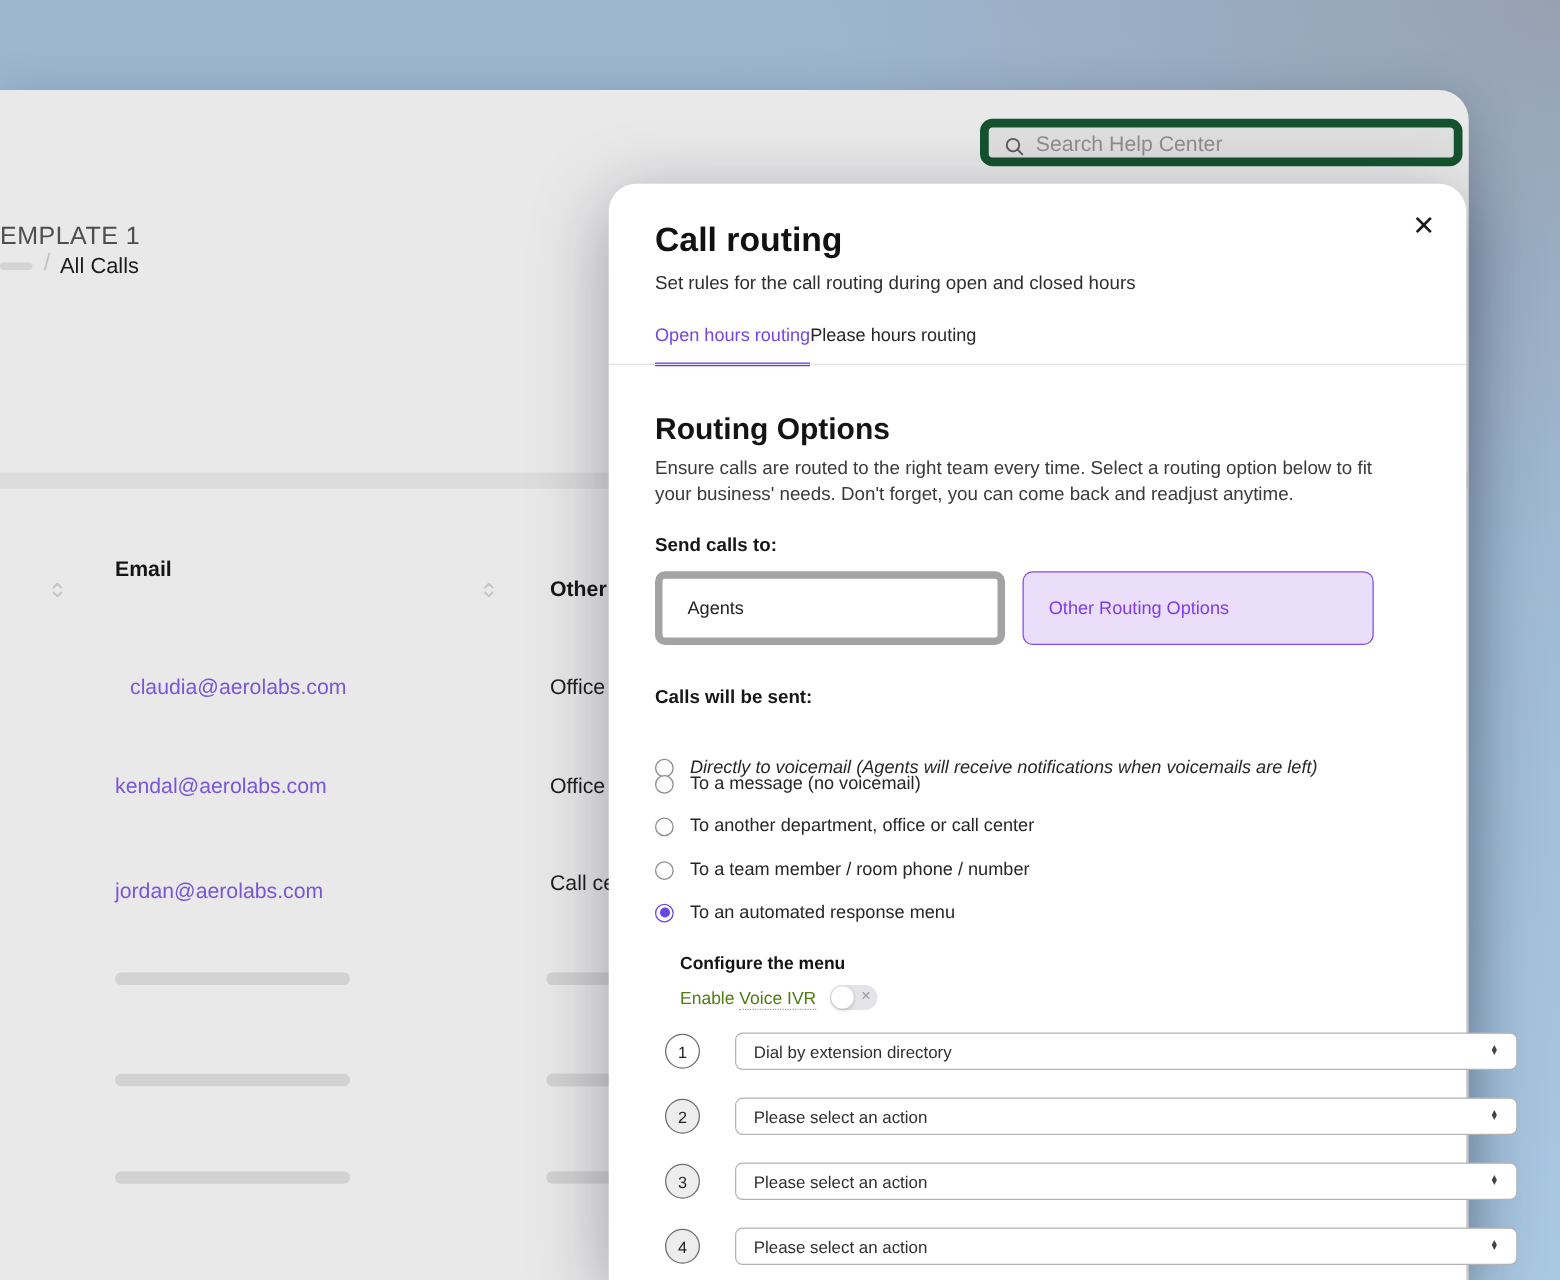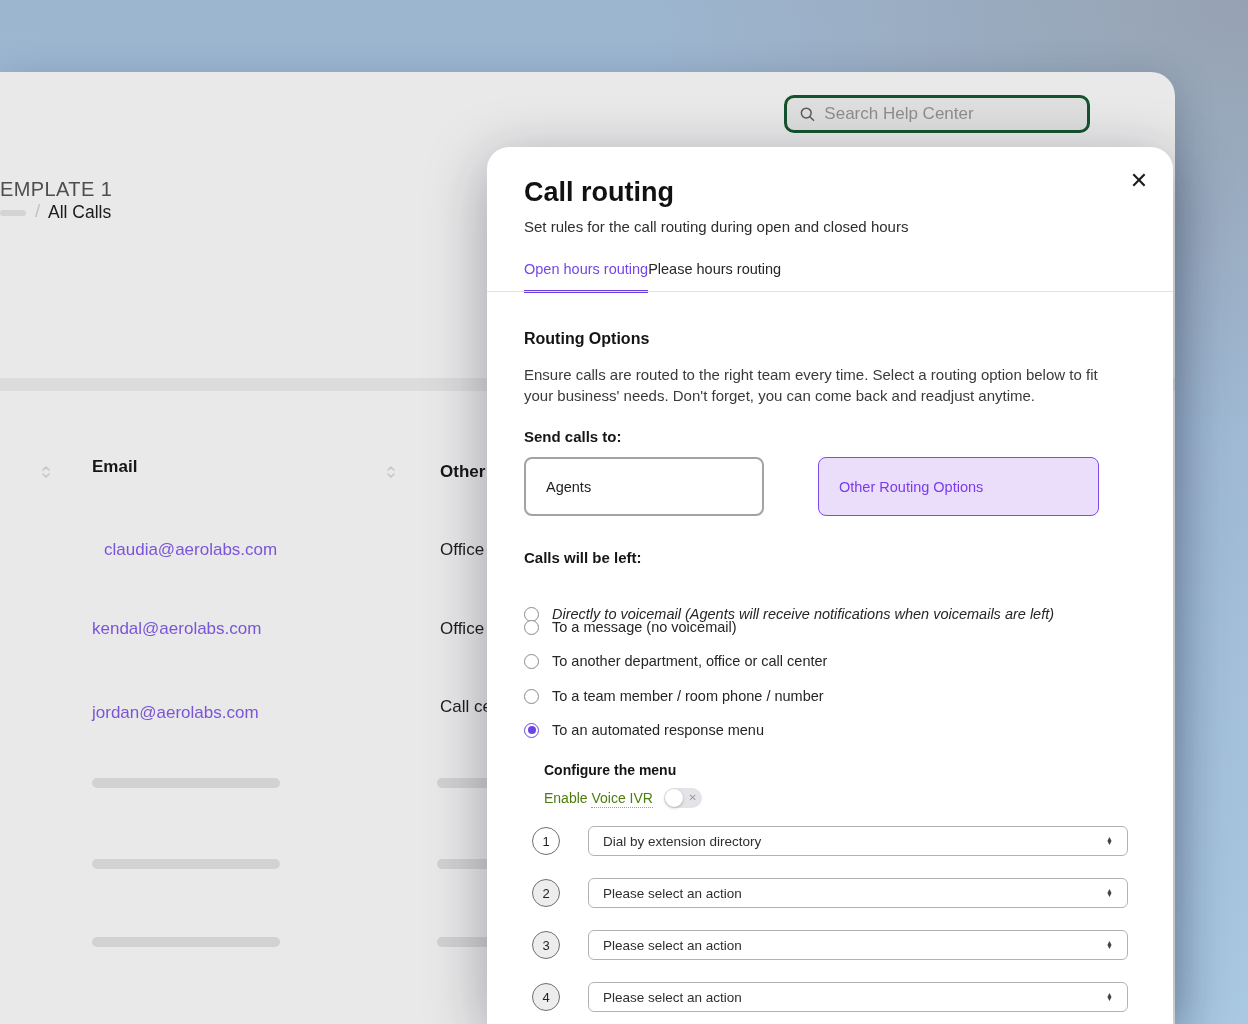--- a/index.html
+++ b/index.html
@@ -10,23 +10,23 @@
       radial-gradient(1100px 800px at 100% 0%, rgba(150,160,175,.9) 0%, rgba(156,181,207,.25) 55%, rgba(156,181,207,0) 75%),
       linear-gradient(180deg,#9DB6D0 0%,#A2BDD8 55%,#A9C8E2 100%);
   }
 
   
   .app-window { position:absolute; left:0; top:72; width:1175px; height:952px;
     top:72px; background:#E9E9E9; border-top-right-radius:24px;
     box-shadow:0 10px 40px rgba(20,30,50,.25); }
   .app-title { position:absolute; left:0px; top:106px; font-size:20px;
     color:#4E4E4E; letter-spacing:.4px; }
-  .search-box { position:absolute; left:784px; top:23px; width:306px; height:38px;
-    background:#DFDFDF; border:3px solid #14532d; border-radius:10px;
-    display:flex; align-items:center; padding:0 12px; gap:9px; }
+  .search-box { position:absolute; left:784px; top:23px; width:386px; height:38px;
+    background:#DFDFDF; border:7px solid #14532d; border-radius:10px;
+    display:flex; align-items:flex-end; padding:0 12px; gap:9px; }
   .search-box input { border:none; outline:none; background:transparent;
     font-size:17px; color:#3c3c3c; width:100%;
     font-family:"Liberation Sans","DejaVu Sans",sans-serif; }
   .search-box input::placeholder { color:#8E8E8E; }
   .crumb-bar { position:absolute; left:0; top:138px; width:26px; height:6px;
     border-radius:3px; background:#D4D4D4; }
   .crumb-slash { position:absolute; left:35px; top:128px; font-size:19px; color:#C2C2C2; }
   .crumb-current { position:absolute; left:48px; top:130px; font-size:17.5px; color:#1B1B1B; }
   .toolbar-band { position:absolute; left:0; top:306px; width:100%; height:13px; background:#DCDCDC; }
 
@@ -43,28 +43,28 @@
   .close-btn { position:absolute; top:20px; right:20px; width:28px; height:28px;
     font-size:22px; line-height:28px; text-align:center; color:#1A1A1A; cursor:pointer; }
   .modal-title { position:absolute; left:37px; top:30px; font-size:27px; font-weight:700; color:#111; }
   .modal-sub { position:absolute; left:37px; top:71px; font-size:15px; color:#2E2E2E; }
 
   .tabs { position:absolute; left:37px; top:114px; display:flex; }
   .tab { font-size:14.5px; padding-bottom:13px; color:#262626; cursor:pointer; }
   .tab.active { color:#7445E8; border-bottom:3px solid #6E3FE0; }
   .tab-divider { position:absolute; left:0; top:144px; width:100%; height:1px; background:#E3E3E3; }
 
-  .section-h { position:absolute; left:37px; top:183px; font-size:16px; font-weight:700; color:#141414; }
+  .section-h { position:absolute; left:37px; top:183px; font-size:24px; font-weight:700; color:#141414; }
   .section-p { position:absolute; left:37px; top:217px; width:575px; font-size:15px;
     line-height:21px; color:#3A3A3A; }
   .send-label { position:absolute; left:37px; top:281px; font-size:15px; font-weight:700; color:#161616; }
 
   .opt-card { position:absolute; top:310px; height:59px; border-radius:8px;
     display:flex; align-items:center; padding:0 20px; font-size:14.5px; cursor:pointer; }
-  .opt-card.plain { left:37px; width:240px; background:#fff; border:2px solid #a3a3a3; color:#222;text-align:right; }
+  .opt-card.plain { left:37px; width:280px; background:#fff; border:6px solid #a3a3a3; color:#222;text-align:right; }
   .opt-card.selected { left:331px; width:281px; background:#EBDEFB; border:1.5px solid #7F4BEA; color:#7C3BEC; }
 
   .sent-label { position:absolute; left:37px; top:402px; font-size:15px; font-weight:700; color:#161616; }
   .radio-row { position:absolute; left:37px; display:flex; align-items:center; gap:13px; cursor:pointer; }
   .radio { width:15px; height:15px; border-radius:50%; border:1.5px solid #8A8A8A; background:#fff; flex:0 0 auto; }
   .radio.checked { border-color:#6C46E4; position:relative; }
   .radio.checked::after { content:""; position:absolute; inset:2.5px; border-radius:50%; background:#6C46E4; }
   .radio-label { font-size:14.5px; color:#262626; white-space:nowrap; }
 
   .cfg-h { position:absolute; left:57px; top:615px; font-size:14px; font-weight:700; color:#141414; }
@@ -76,21 +76,21 @@
   .toggle .knob { position:absolute; left:1px; top:1px; width:18px; height:18px;
     border-radius:50%; background:#fff; box-shadow:0 1px 3px rgba(0,0,0,.25); }
   .toggle .off-x { position:absolute; right:5px; top:50%; transform:translateY(-52%);
     font-size:10px; color:#9A9AA2; }
 
   .menu-row { position:absolute; left:37px; width:612px; height:30px; }
   .num-circle { position:absolute; left:8px; top:1px; width:28px; height:28px;
     border-radius:50%; border:1px solid #6F6F6F; background:#fff;
     font-size:13px; color:#222; display:flex; align-items:center; justify-content:center; }
   .num-circle.dim { background:#EDEDED; }
-  .menu-select { position:absolute; left:64px; top:0; width:540px; height:30px;
+  .menu-select { position:absolute; left:64px; top:0; width:626px; height:30px;
     border:1px solid #B3B3B3; border-radius:6px; background:#fff;
     display:flex; align-items:center; padding:0 14px; font-size:13.5px; color:#2F2F2F; cursor:pointer; }
   .select-arrows { margin-left:auto; display:flex; flex-direction:column; line-height:4.5px;
     font-size:7px; color:#444; }
 </style>
 </head>
 <body>
 
 <div class="desktop">
 
@@ -108,21 +108,21 @@
     <div class="crumb-bar"></div>
     <div class="crumb-slash">/</div>
     <div class="crumb-current">All Calls</div>
 
     <div class="toolbar-band"></div>
 
     <svg class="sort-icon" style="left:40px; top:392px;" viewBox="0 0 12 16">
       <polyline points="3,6 6,3 9,6" fill="none" stroke="currentColor" stroke-width="1.6" stroke-linecap="round" stroke-linejoin="round"></polyline>
       <polyline points="3,10 6,13 9,10" fill="none" stroke="currentColor" stroke-width="1.6" stroke-linecap="round" stroke-linejoin="round"></polyline>
     </svg>
-    <div class="th" style="left:92px; top:385px;">Email</div>
+    <div class="th" style="left:92px; top:374px;">Email</div>
     <svg class="sort-icon" style="left:385px; top:392px;" viewBox="0 0 12 16">
       <polyline points="3,6 6,3 9,6" fill="none" stroke="currentColor" stroke-width="1.6" stroke-linecap="round" stroke-linejoin="round"></polyline>
       <polyline points="3,10 6,13 9,10" fill="none" stroke="currentColor" stroke-width="1.6" stroke-linecap="round" stroke-linejoin="round"></polyline>
     </svg>
     <div class="th" style="left:440px; top:390px;">Other</div>
 
     <div class="cell-email" style="left:104px; top:468px;">claudia@aerolabs.com</div>
     <div class="cell-role" style="left:440px; top:468px;">Office</div>
 
     <div class="cell-email" style="left:92px; top:547px;">kendal@aerolabs.com</div>
@@ -155,21 +155,21 @@
     <div class="section-p">Ensure calls are routed to the right team every time. Select a routing option below to fit your business' needs. Don't forget, you can come back and readjust anytime.</div>
     <div class="send-label">Send calls to:</div>
 
     <div class="opt-card plain">
       <span>Agents</span>
     </div>
     <div class="opt-card selected">
       <span>Other Routing Options</span>
     </div>
 
-    <div class="sent-label">Calls will be left:</div>
+    <div class="sent-label">Calls will be sent:</div>
 
     <div class="radio-row" style="top:459px;font-style:italic;">
       <span class="radio"></span>
       <span class="radio-label">Directly to voicemail (Agents will receive notifications when voicemails are left)</span>
     </div>
     <div class="radio-row" style="top:472px;">
       <span class="radio"></span>
       <span class="radio-label">To a message (no voicemail)</span>
     </div>
     <div class="radio-row" style="top:506px;">

